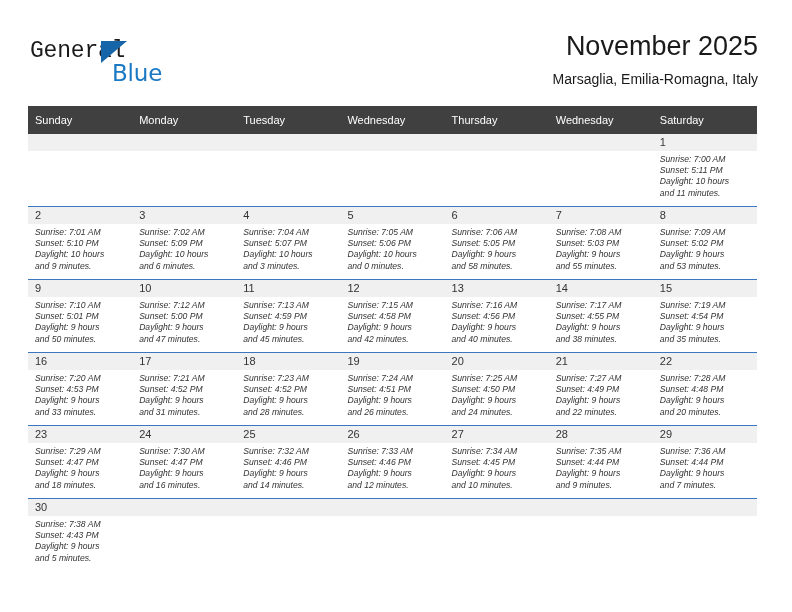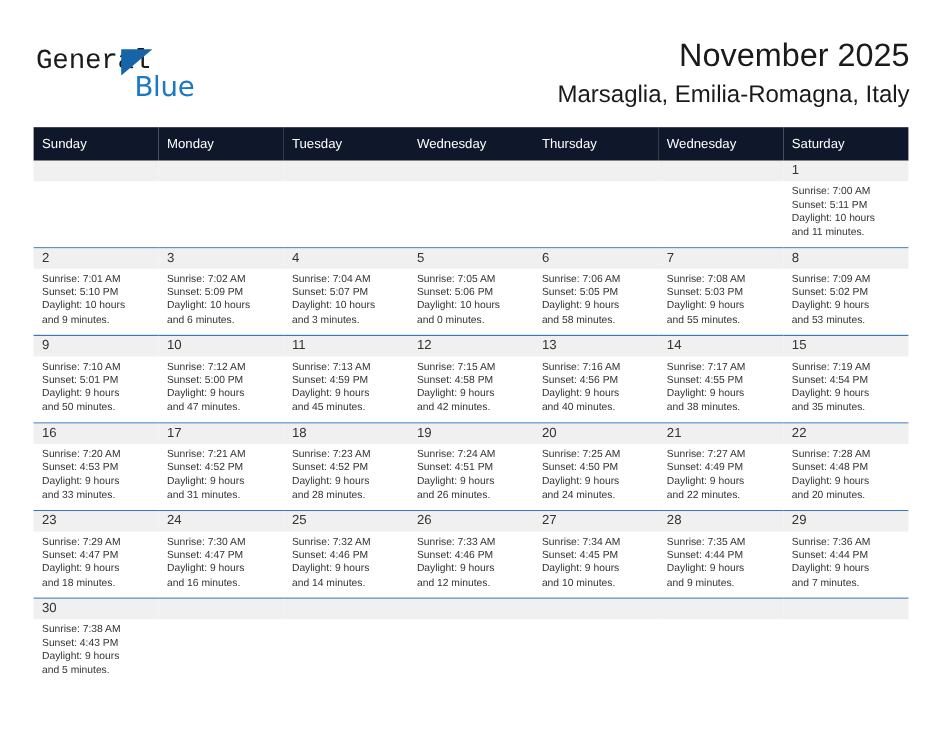--- a/index.html
+++ b/index.html
@@ -73,39 +73,39 @@
     text-align: right;
   }
   .cal-title {
     font-size: 27px;
     color: #1a1a1a;
     font-weight: 400;
     line-height: 32px;
     white-space: nowrap;
   }
   .cal-subtitle {
-    font-size: 20px;
+    font-size: 14px;
     color: #1a1a1a;
     font-weight: 400;
     line-height: 20px;
     margin-top: 7px;
     white-space: nowrap;
   }
 
   
   .calendar {
     position: absolute;
     left: 28px;
     top: 106px;
     width: 729px;
     border-collapse: collapse;
     table-layout: fixed;
   }
   .calendar th {
-    background: #0f172a;
+    background: #404040;
     color: #ffffff;
     font-size: 11px;
     font-weight: 400;
     text-align: left;
     padding: 5px 0 5px 7px;
     height: 18px;
     border: none;
   }
   .calendar td {
     vertical-align: top;
@@ -131,20 +131,21 @@
     font-size: 11px;
     color: #333333;
     box-sizing: border-box;
     line-height: 15px;
   }
   .details {
     padding: 3px 6px 0 7px;
     font-size: 8.6px;
     line-height: 11.2px;
     color: #333333;
+    font-style: italic;
   }
   .details div {
     white-space: nowrap;
   }
 </style>
 </head>
 <body>
 
 <div class="page">
 

